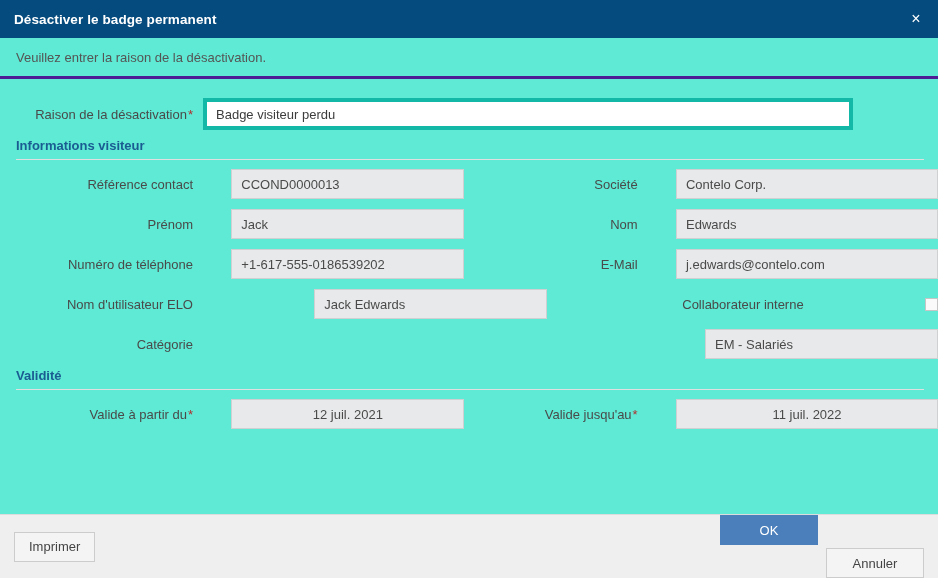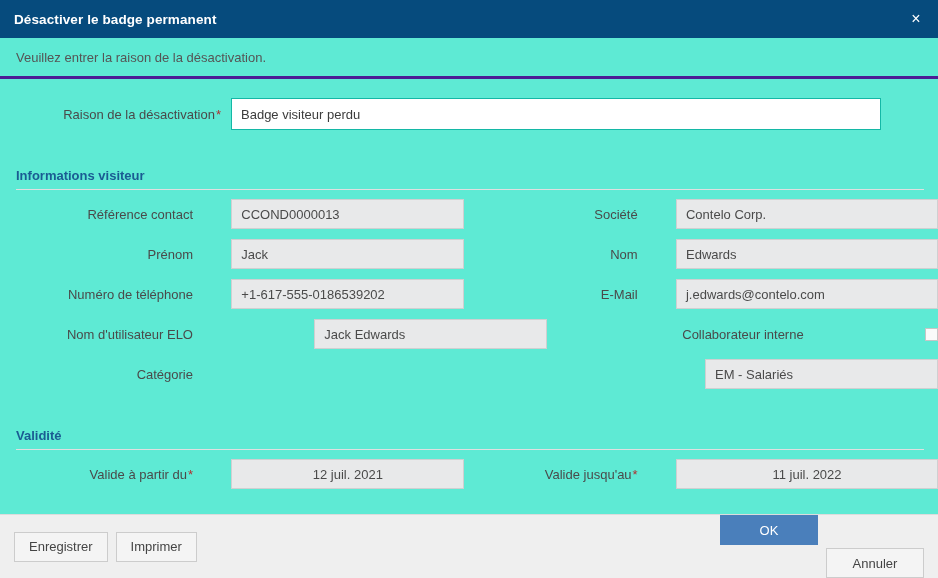--- a/index.html
+++ b/index.html
@@ -111,39 +111,38 @@
 
   .field-input {
     height: 32px;
     box-sizing: border-box;
     display: flex;
     align-items: center;
     padding: 0 9px;
     font-size: 13px;
     color: #3c3c3c;
     background: #ffffff;
-    border: 1px solid #14b8a6;
+    border: 4px solid #14b8a6;
     outline: none;
   }
 
   .w-left  { width: 233px; }
   .w-right { width: 262px; }
 
   
   .reason-row {
     display: flex;
     align-items: center;
     padding-top: 19px;
-    padding-left: 28px;
   }
   .reason-input { width: 650px; }
 
   
   .section {
-    margin-top: 38px;
+    margin-top: 8px;
     padding: 0 14px 0 16px;
   }
   .section-title {
     color: #1a5b92;
     font-size: 13px;
     font-weight: bold;
     padding-bottom: 6px;
   }
   .section-rule {
     height: 1px;
@@ -274,21 +273,20 @@
           <span>Valide jusqu'au</span><span class="req">*</span>
         </div>
         <div class="field w-right center">11 juil. 2022</div>
       </div>
     </div>
 
   </div>
 
   <div class="footer">
     <div class="footer-left">
-      <div class="btn">Enregistrer</div>
       <div class="btn">Imprimer</div>
     </div>
     <div class="footer-right">
       <div class="btn btn-primary">OK</div>
       <div class="btn btn-ok-wide">Annuler</div>
     </div>
   </div>
 
 </div>
 

